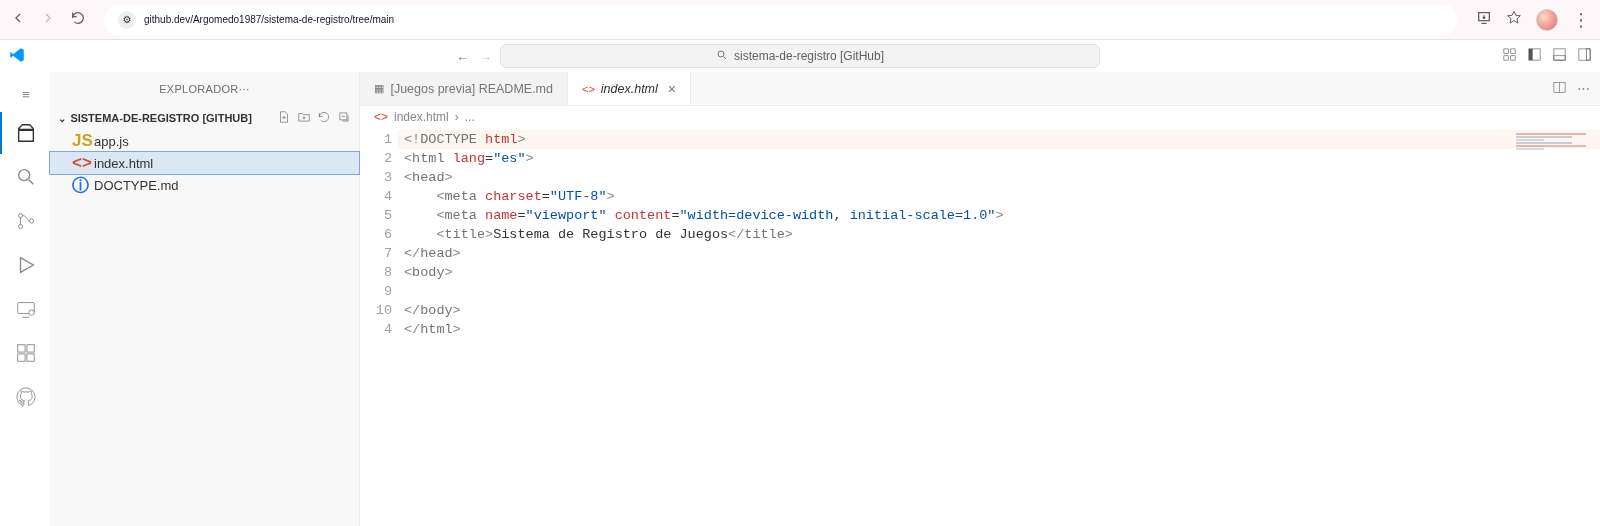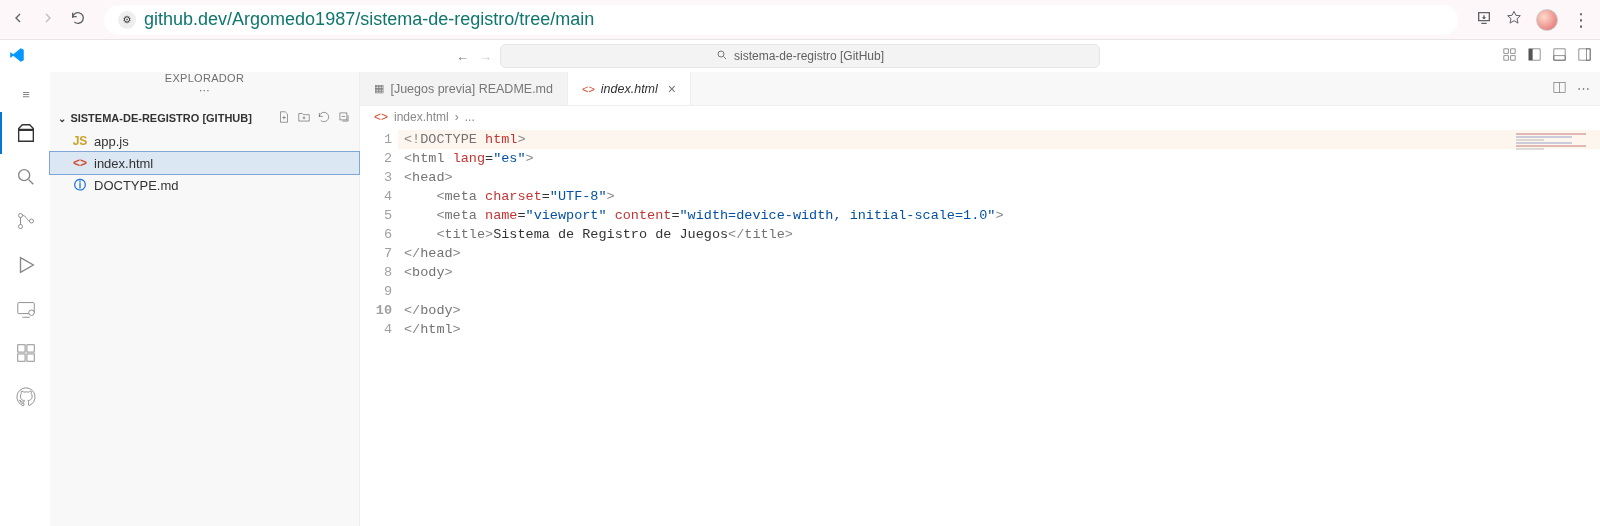--- a/index.html
+++ b/index.html
@@ -2,44 +2,44 @@
 <html><head>
 <meta charset="utf-8">
 <style>
 * { margin: 0; padding: 0; box-sizing: border-box; }
 body { font-family: -apple-system, "Segoe UI", Arial, sans-serif; font-size: 13px; color: #333; background: #fff; overflow: hidden; }
 .browser-bar { height: 40px; background: #fdf7f9; display: flex; align-items: center; padding: 0 10px; gap: 10px; border-bottom: 1px solid #e8e4e7; }
 .browser-bar .nav-icons { display: flex; gap: 14px; align-items: center; color: #5f6368; }
 .browser-bar .nav-icons svg { width: 16px; height: 16px; }
 .addr-pill { flex: 1; display: flex; align-items: center; gap: 8px; background: #fff; border-radius: 20px; height: 30px; padding: 0 14px; margin: 0 8px; }
 .addr-pill .site-icon { width: 18px; height: 18px; background:#eee; border-radius:50%; display:flex; align-items:center; justify-content:center; font-size:10px;}
-.addr-pill .url { color: #0f766e; font-size: 18px; }
+.addr-pill .url { color: #0f172a; font-size: 10px; }
 .browser-right { display: flex; gap: 14px; align-items: center; color:#5f6368; }
 .browser-right .avatar { width:22px; height:22px; border-radius:50%; background: radial-gradient(circle at 35% 35%, #ffd9c9, #e06767); border:1px solid #ccc;}
 .app { display: flex; flex-direction: column; height: 486px; background: #fff; }
 .titlebar { height: 32px; display: flex; align-items: center; padding: 0 8px; background: #fff; }
 .titlebar .vs-logo { color:#0098ff; margin-right: 430px; }
 .titlebar .center { display:flex; align-items:center; gap:8px; }
 .titlebar .hist { color:#777; display:flex; gap:10px; }
 .titlebar .cmd { width: 600px; height: 24px; background:#f3f3f3; border:1px solid #e5e5e5; border-radius:6px; display:flex; align-items:center; justify-content:center; gap:6px; color:#616161; font-size:12px;}
 .titlebar .right { margin-left:auto; display:flex; gap:10px; color:#555; }
 .main { display:flex; flex:1; min-height:0; }
 .activity { width:50px; background:#fff; display:flex; flex-direction:column; align-items:center; padding-top:6px; gap:2px; }
 .activity .aitem { width:50px; height:42px; display:flex; align-items:center; justify-content:center; color:#888; border-left:2px solid transparent; }
 .activity .aitem.active { color:#333; border-left-color:#0078d4; }
 .activity .aitem svg { width:22px; height:22px; }
 .activity .aitem.menu-three { height:32px; }
 .sidebar { width:310px; background:#f8f8f8; border-right:1px solid #eee; display:flex; flex-direction:column; }
-.sidebar .sb-header { height:34px; display:flex; align-items:center; padding:0 16px; color:#6f6f6f; font-size:11px; letter-spacing:.3px; justify-content:flex-start;flex-direction:column;}
+.sidebar .sb-header { height:34px; display:flex; align-items:center; padding:0 16px; color:#6f6f6f; font-size:11px; letter-spacing:.3px; justify-content:center;}
 .sidebar .proj { height:24px; display:flex; align-items:center; padding:0 8px; font-size:11px; font-weight:700; color:#333; gap:4px;}
 .sidebar .proj .actions { margin-left:auto; display:flex; gap:6px; color:#555;}
 .sidebar .proj .actions svg { width:14px; height:14px; }
 .sidebar .file { height:22px; display:flex; align-items:center; padding-left:22px; gap:6px; font-size:13px; color:#333; }
 .sidebar .file.active { background:#dbe7f3; outline:1px solid #7fa8d9; }
-.sidebar .file .ficon { width:16px; text-align:center; font-weight:700; font-size:12px; }
+.sidebar .file .ficon { width:16px; text-align:center; font-weight:700; font-size:17px; }
 .ic-js { color:#c9a227; }
 .ic-html { color:#d34c2f; }
 .ic-info { color:#1a73e8; }
 .editor { flex:1; display:flex; flex-direction:column; min-width:0; }
 .tabs { height:34px; display:flex; align-items:stretch; border-bottom:1px solid #eee; background:#f8f8f8; }
 .tab { display:flex; align-items:center; gap:6px; padding:0 14px; font-size:12.5px; color:#777; border-right:1px solid #eee; background:#f3f3f3; }
 .tab.active { background:#fff; color:#333; }
 .tab .ticon { font-size:11px; }
 .tab .close { color:#777; font-size:14px; margin-left:4px;}
 .tabs .tab-actions { margin-left:auto; display:flex; align-items:center; gap:10px; padding-right:10px; color:#666; }
@@ -255,21 +255,21 @@
         <div class="gutter" id="gutter">
             <div style="height: 19px;">1</div>
             <div style="height: 19px;">2</div>
             <div style="height: 19px;">3</div>
             <div style="height: 19px;">4</div>
             <div style="height: 19px;">5</div>
             <div style="height: 19px;">6</div>
             <div style="height: 19px;">7</div>
             <div style="height: 19px;">8</div>
             <div style="height: 19px;">9</div>
-            <div style="height: 19px; font-weight: bold;">10</div>
+            <div style="height: 19px;">10</div>
             <div style="height: 19px;">4</div>
           </div>
         <div class="code" id="code"><div class="row hl"><span class="tk-ang">&lt;!</span><span class="tk-tag">DOCTYPE</span> <span class="tk-attr">html</span><span class="tk-ang">&gt;</span></div><div class="row"><span class="tk-ang">&lt;</span><span class="tk-tag">html</span> <span class="tk-attr">lang</span>=<span class="tk-str">"es"</span><span class="tk-ang">&gt;</span></div><div class="row"><span class="tk-ang">&lt;</span><span class="tk-tag">head</span><span class="tk-ang">&gt;</span></div><div class="row">    <span class="tk-ang">&lt;</span><span class="tk-tag">meta</span> <span class="tk-attr">charset</span>=<span class="tk-str">"UTF-8"</span><span class="tk-ang">&gt;</span></div><div class="row">    <span class="tk-ang">&lt;</span><span class="tk-tag">meta</span> <span class="tk-attr">name</span>=<span class="tk-str">"viewport"</span> <span class="tk-attr">content</span>=<span class="tk-str">"width=device-width, initial-scale=1.0"</span><span class="tk-ang">&gt;</span></div><div class="row">    <span class="tk-ang">&lt;</span><span class="tk-tag">title</span><span class="tk-ang">&gt;</span>Sistema de Registro de Juegos<span class="tk-ang">&lt;/</span><span class="tk-tag">title</span><span class="tk-ang">&gt;</span></div><div class="row"><span class="tk-ang">&lt;/</span><span class="tk-tag">head</span><span class="tk-ang">&gt;</span></div><div class="row"><span class="tk-ang">&lt;</span><span class="tk-tag">body</span><span class="tk-ang">&gt;</span></div><div class="row">&nbsp;</div><div class="row"><span class="tk-ang">&lt;/</span><span class="tk-tag">body</span><span class="tk-ang">&gt;</span></div><div class="row"><span class="tk-ang">&lt;/</span><span class="tk-tag">html</span><span class="tk-ang">&gt;</span></div></div>
         <div class="minimap">
           <div class="mline"></div>
             <div class="mline b"></div>
             <div class="mline c"></div>
           <div class="mline b"></div>
             <div class="mline"></div>
             <div class="mline c"></div>

